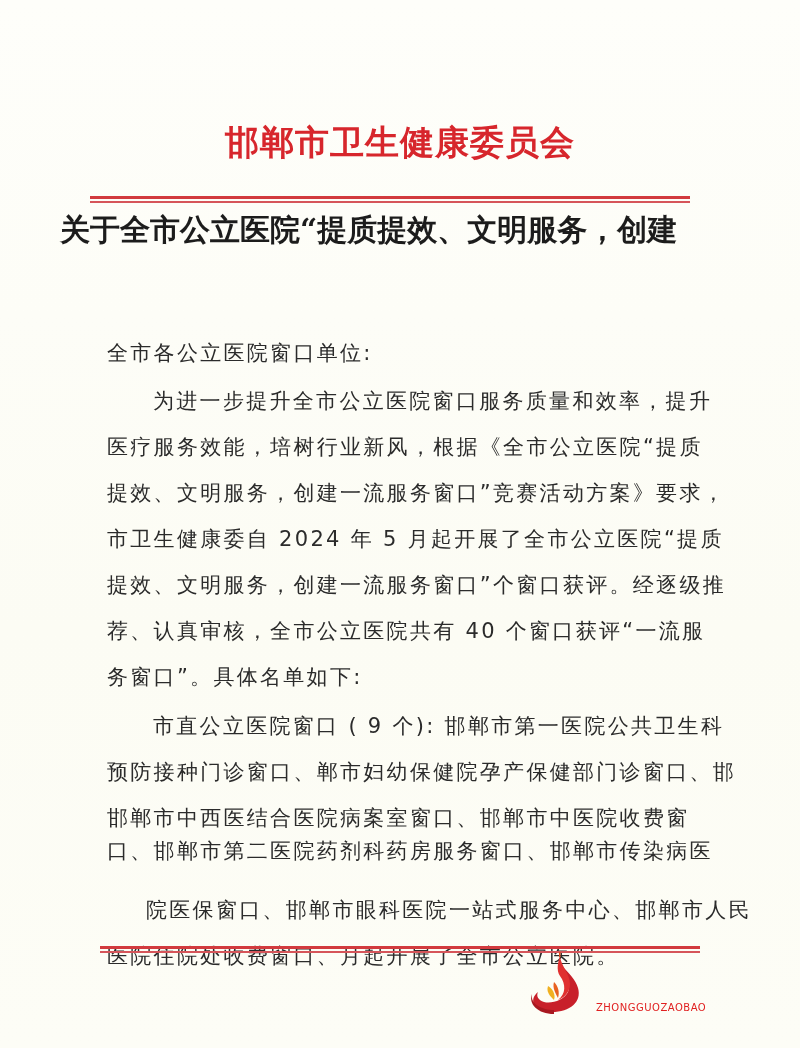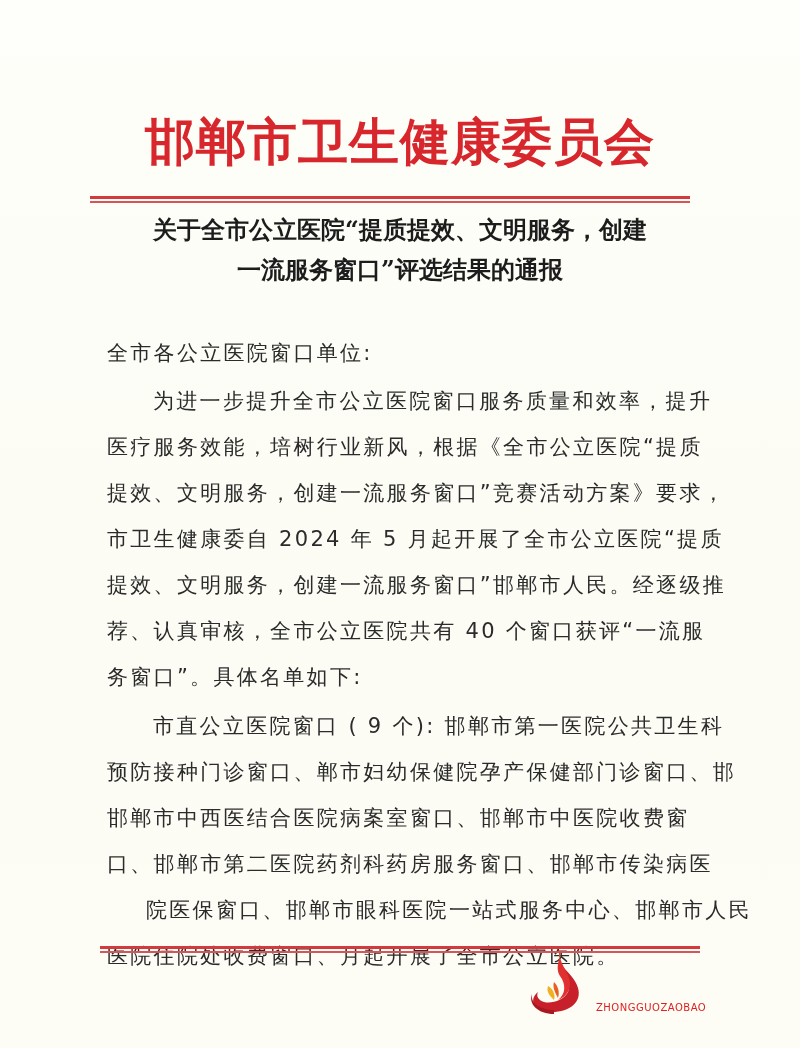--- a/index.html
+++ b/index.html
@@ -21,21 +21,21 @@
       width: 800px; height: 1048px;
       background: linear-gradient(180deg, #fefefa 0%, #fcfcf4 60%, #fdfdf6 100%);
     }
     .org-header {
       position: absolute;
       left: 0;
       width: 800px;
       top: 112px;
       text-align: center;
       font-family: "DejaVu Serif", "Liberation Serif", serif;
-      font-size: 50px;
+      font-size: 34px;
       font-weight: bold;
       color: #d7262c;
       letter-spacing: 1px;
       line-height: 60px;
     }
     .rule {
       position: absolute;
       left: 90px;
       width: 600px;
       height: 8px;
@@ -53,23 +53,23 @@
       background: #d6555a;
     }
     .rule-top { top: 196px; }
     .rule-bottom { top: 946px; left: 100px; width: 600px; }
 
     .doc-title {
       position: absolute;
       left: 60px;
       width: 680px;
       top: 210px;
-      text-align: center;
+      text-align: left;
       font-family: "DejaVu Serif", "Liberation Serif", serif;
-      font-size: 24px;
+      font-size: 30px;
       font-weight: bold;
       line-height: 40px;
       color: #1c1c1c;
     }
     .doc-title div { white-space: nowrap; }
 
     .body-text {
       position: absolute;
       left: 107px;
       width: 590px;
@@ -128,38 +128,37 @@
 
   <div class="org-header">邯郸市卫生健康委员会</div>
 
   <div class="rule rule-top">
     <div class="thick"></div>
       <div class="thin"></div>
   </div>
 
   <div class="doc-title">
     <div>关于全市公立医院“提质提效、文明服务，创建</div>
-    <div>一流服务窗口”评选结果的通报</div>
   </div>
 
   <div class="body-text" style="top:338px;">
     <div class="line" style="top:0px;">全市各公立医院窗口单位:</div>
 
     <div class="line indent" style="top:48px;">为进一步提升全市公立医院窗口服务质量和效率，提升</div>
     <div class="line" style="top:94px;">医疗服务效能，培树行业新风，根据《全市公立医院“提质</div>
     <div class="line" style="top:140px;">提效、文明服务，创建一流服务窗口”竞赛活动方案》要求，</div>
     <div class="line" style="top:186px;">市卫生健康委自 2024 年 5 月起开展了全市公立医院“提质</div>
-    <div class="line" style="top:232px;">提效、文明服务，创建一流服务窗口”邯郸市人民。经逐级推</div>
+    <div class="line" style="top:232px;">提效、文明服务，创建一流服务窗口”个窗口获评。经逐级推</div>
     <div class="line" style="top:278px;">荐、认真审核，全市公立医院共有 40 个窗口获评“一流服</div>
     <div class="line" style="top:324px;">务窗口”。具体名单如下:</div>
 
     <div class="line indent" style="top:373px;">市直公立医院窗口 ( 9 个): 邯郸市第一医院公共卫生科</div>
     <div class="line" style="top:419px;">预防接种门诊窗口、郸市妇幼保健院孕产保健部门诊窗口、邯</div>
     <div class="line" style="top:465px;">邯郸市中西医结合医院病案室窗口、邯郸市中医院收费窗</div>
-    <div class="line" style="top:511px;font-family:Liberation Serif, serif;">口、邯郸市第二医院药剂科药房服务窗口、邯郸市传染病医</div>
+    <div class="line" style="top:498px;font-family:Liberation Serif, serif;">口、邯郸市第二医院药剂科药房服务窗口、邯郸市传染病医</div>
     <div class="line" style="top:557px;margin-left:39px;">院医保窗口、邯郸市眼科医院一站式服务中心、邯郸市人民</div>
     <div class="line" style="top:603px;">医院住院处收费窗口、月起开展了全市公立医院。</div>
   </div>
 
   <div class="rule rule-bottom">
     <div class="thick"></div>
       <div class="thin"></div>
   </div>
 
   <div class="watermark">

